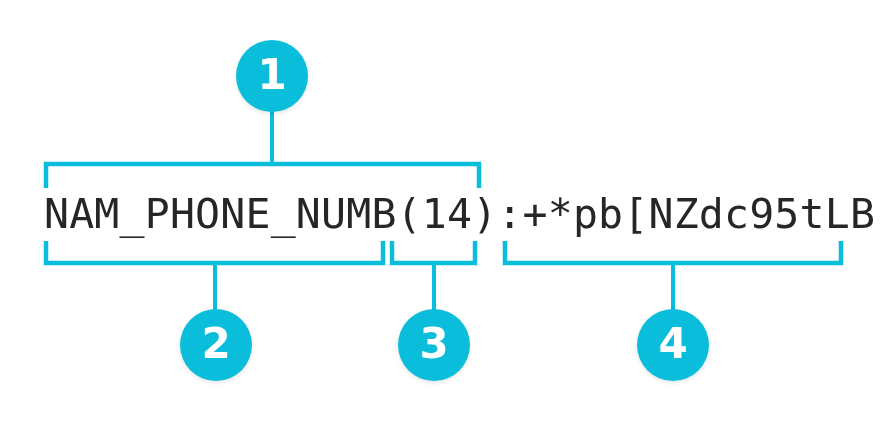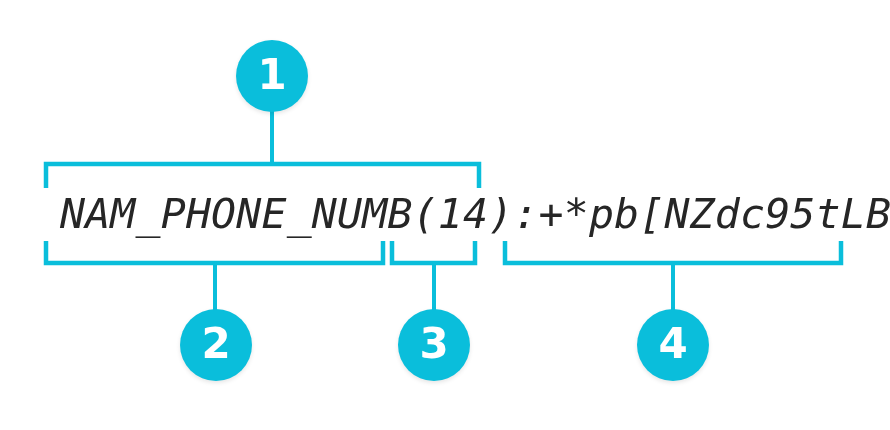--- a/index.html
+++ b/index.html
@@ -23,31 +23,30 @@
     position: absolute;
     left: 0;
     top: 0;
     width: 890px;
     height: 430px;
   }
 
   
   .code-string {
     position: absolute;
-    left: 60px;
+    left: 44px;
     top: 186px;
     width: 800px;
     height: 56px;
     line-height: 56px;
     font-family: "DejaVu Sans Mono", "Liberation Mono", monospace;
     font-size: 41.5px;
     letter-spacing: 0.2px;
     color: #262626;
     white-space: pre;
-    font-style: italic;
     -webkit-font-smoothing: antialiased;
   }
 
   
   .badge {
     position: absolute;
     width: 72px;
     height: 72px;
     border-radius: 50%;
     background: #0abedb;

